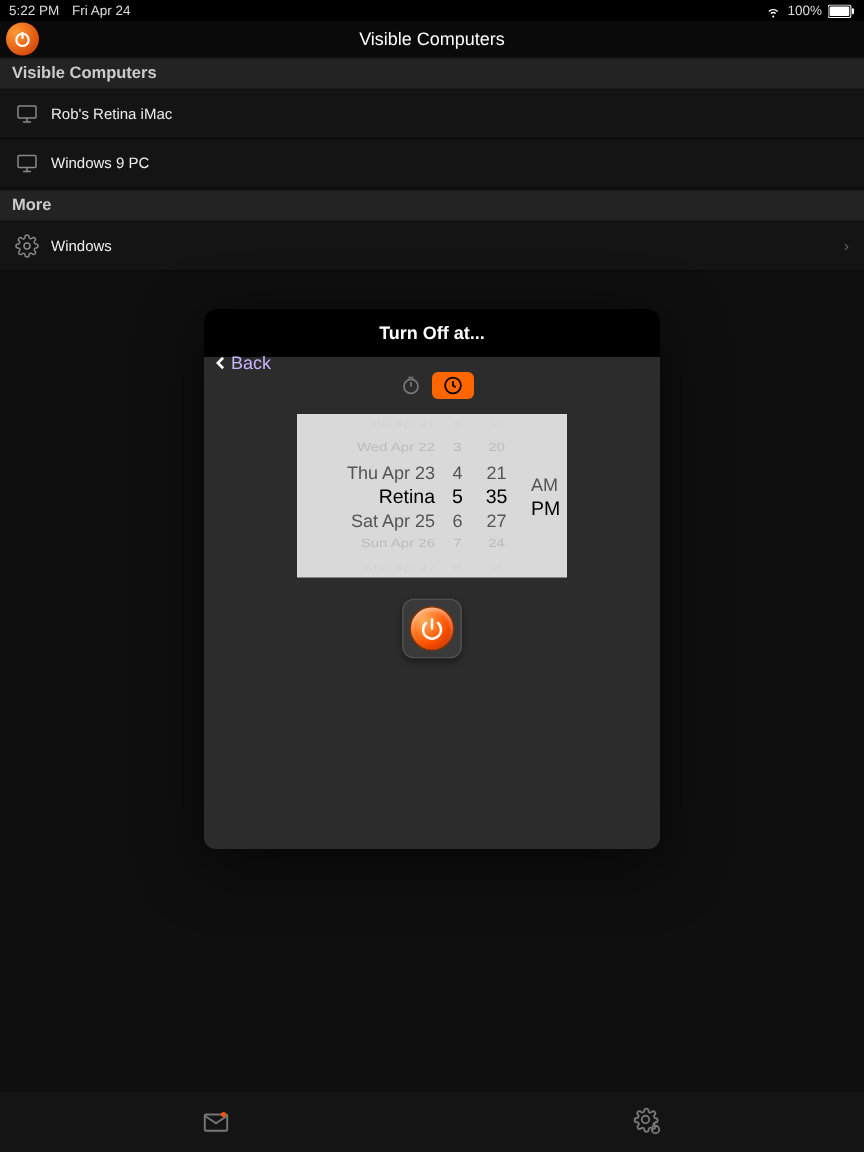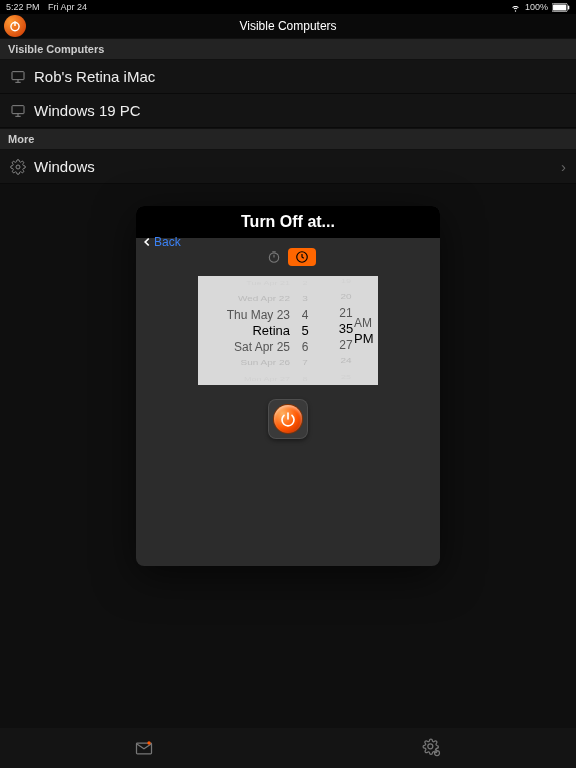--- a/index.html
+++ b/index.html
@@ -9,41 +9,41 @@
   .status-right { display: flex; align-items: center; gap: 4px; }
   .wifi-icon, .battery-icon { display: inline-block; }
   .wifi-icon svg, .battery-icon svg { vertical-align: middle; }
 
   .nav-bar { height: 24px; background: #0a0a0a; display: flex; align-items: center; position: relative; }
   .nav-title { position: absolute; left: 0; right: 0; text-align: center; font-size: 12px; font-weight: 500; color: #fff; }
   .nav-left-icon { width: 22px; height: 22px; margin-left: 4px; border-radius: 50%; background: radial-gradient(circle at 30% 30%, #ff9933, #cc3300); display: flex; align-items: center; justify-content: center; z-index: 2; }
   .nav-left-icon svg { width: 14px; height: 14px; }
 
   .section-header { background: #232323; color: #ccc; font-size: 11px; font-weight: 600; padding: 4px 8px; border-top: 1px solid #111; border-bottom: 1px solid #111;}
-  .row { background: #141414; display: flex; align-items: center; padding: 8px 10px; font-size: 15px; border-bottom: 1px solid #0a0a0a; gap: 8px; position: relative; }
+  .row { background: #141414; display: flex; align-items: center; padding: 8px 10px; font-size: 10px; border-bottom: 1px solid #0a0a0a; gap: 8px; position: relative; }
   .row .monitor-icon, .row .gear-icon { width: 16px; height: 16px; display: flex; align-items: center; justify-content: center; }
   .chevron { position: absolute; right: 10px; color: #666; }
 
   .modal-backdrop { position: absolute; top: 0; left: 0; right: 0; bottom: 0; display: flex; align-items: flex-start; justify-content: center; padding-top: 206px; }
   .modal { width: 304px; height: 360px; background: #2c2c2c; border-radius: 8px; overflow: hidden; box-shadow: 0 10px 40px rgba(0,0,0,0.6); }
   .modal-header { height: 32px; background: #000; display: flex; align-items: center; position: relative; }
-  .modal-title { position: absolute; left: 0; right: 0; text-align: center; font-size: 16px; font-weight: 600; color: #fff; }
-  .modal-back { display: flex; align-items: center; color: #3b82f6; font-size: 12px; padding-left: 4px; z-index: 2; margin-top: 40px; }
+  .modal-title { position: absolute; left: 0; right: 0; text-align: center; font-size: 12px; font-weight: 600; color: #fff; }
+  .modal-back { display: flex; align-items: center; color: #c4b5fd; font-size: 12px; padding-left: 4px; z-index: 2; margin-top: 40px; }
   .modal-back svg { width: 14px; height: 14px; }
 
   .seg-row { display: flex; justify-content: center; padding: 10px 0 6px; gap: 0; }
   .seg { width: 28px; height: 18px; display: flex; align-items: center; justify-content: center; border-radius: 4px; }
   .seg.active { background: #ff6600; }
   .seg svg { width: 14px; height: 14px; }
 
   .picker { width: 180px; height: 109px; margin: 4px auto 0; background: #d9d9d9; position: relative; overflow: hidden; }
   .picker-col { position: absolute; top: 0; bottom: 0; display: flex; flex-direction: column; justify-content: center; }
   .col-date { left: 8px; width: 84px; text-align: right; }
   .col-hour { left: 98px; width: 18px; text-align: center; }
-  .col-min  { left: 137px; width: 22px; text-align: center; justify-content: flex-end; }
+  .col-min  { left: 122px; width: 22px; text-align: center; }
   .col-ampm { left: 156px; width: 24px; text-align: left; }
   .picker-item { height: 16px; line-height: 16px; font-size: 11px; color: #999; white-space: nowrap; }
   .picker-item.sel { color: #000; font-weight: 500; font-size: 13px; }
   .picker-item.near { color: #555; font-size: 12px;}
   .picker-item.far { color: #bbb; font-size: 10px; transform: scaleY(0.8); }
   .picker-item.xfar { color: #ccc; font-size: 9px; transform: scaleY(0.6); opacity: 0.6;}
 
   .confirm-btn { width: 40px; height: 40px; margin: 14px auto 0; border-radius: 8px; background: #3a3a3a; box-shadow: inset 0 0 0 1px rgba(255,255,255,0.1), 0 2px 4px rgba(0,0,0,0.4); display: flex; align-items: center; justify-content: center; }
   .confirm-btn-inner { width: 28px; height: 28px; border-radius: 50%; background: radial-gradient(circle at 30% 30%, #ffb060, #ff5500 55%, #b02200); display: flex; align-items: center; justify-content: center; box-shadow: 0 0 0 1px #883300, inset 0 2px 3px rgba(255,255,255,0.5);}
   .confirm-btn-inner svg { width: 16px; height: 16px; }
@@ -99,21 +99,21 @@
   <span>Rob's Retina iMac</span>
 </div>
 <div class="row">
   <span class="monitor-icon">
     <svg viewBox="0 0 24 24" fill="none" stroke="#888" stroke-width="1.5">
         <rect x="3" y="4" width="18" height="12" rx="1"></rect>
         <line x1="8" y1="20" x2="16" y2="20"></line>
         <line x1="12" y1="16" x2="12" y2="20"></line>
       </svg>
   </span>
-  <span>Windows 19 PC</span>
+  <span>Windows 9 PC</span>
 </div>
 <div class="section-header">More</div>
 <div class="row">
   <span class="gear-icon">
     <svg viewBox="0 0 24 24" fill="none" stroke="#888" stroke-width="1.5">
         <circle cx="12" cy="12" r="3"></circle>
         <path d="M19.4 15a1.7 1.7 0 0 0 .3 1.8l.1.1a2 2 0 1 1-2.8 2.8l-.1-.1a1.7 1.7 0 0 0-1.8-.3 1.7 1.7 0 0 0-1 1.5V21a2 2 0 0 1-4 0v-.1a1.7 1.7 0 0 0-1-1.5 1.7 1.7 0 0 0-1.8.3l-.1.1a2 2 0 1 1-2.8-2.8l.1-.1a1.7 1.7 0 0 0 .3-1.8 1.7 1.7 0 0 0-1.5-1H3a2 2 0 0 1 0-4h.1a1.7 1.7 0 0 0 1.5-1 1.7 1.7 0 0 0-.3-1.8l-.1-.1a2 2 0 1 1 2.8-2.8l.1.1a1.7 1.7 0 0 0 1.8.3H9a1.7 1.7 0 0 0 1-1.5V3a2 2 0 0 1 4 0v.1a1.7 1.7 0 0 0 1 1.5 1.7 1.7 0 0 0 1.8-.3l.1-.1a2 2 0 1 1 2.8 2.8l-.1.1a1.7 1.7 0 0 0-.3 1.8V9a1.7 1.7 0 0 0 1.5 1H21a2 2 0 0 1 0 4h-.1a1.7 1.7 0 0 0-1.5 1z"></path>
       </svg>
   </span>
   <span>Windows</span>
@@ -145,21 +145,21 @@
             <circle cx="12" cy="12" r="9"></circle>
             <polyline points="12 7 12 12 15 14"></polyline>
           </svg>
       </div>
     </div>
 
     <div class="picker">
       <div class="picker-col col-date">
         <div class="picker-item xfar">Tue Apr 21</div>
         <div class="picker-item far">Wed Apr 22</div>
-        <div class="picker-item near">Thu May 23</div>
+        <div class="picker-item near">Thu Apr 23</div>
         <div class="picker-item sel">Retina</div>
         <div class="picker-item near">Sat Apr 25</div>
         <div class="picker-item far">Sun Apr 26</div>
         <div class="picker-item xfar">Mon Apr 27</div>
       </div>
       <div class="picker-col col-hour">
         <div class="picker-item xfar">2</div>
         <div class="picker-item far">3</div>
         <div class="picker-item near">4</div>
         <div class="picker-item sel">5</div>

